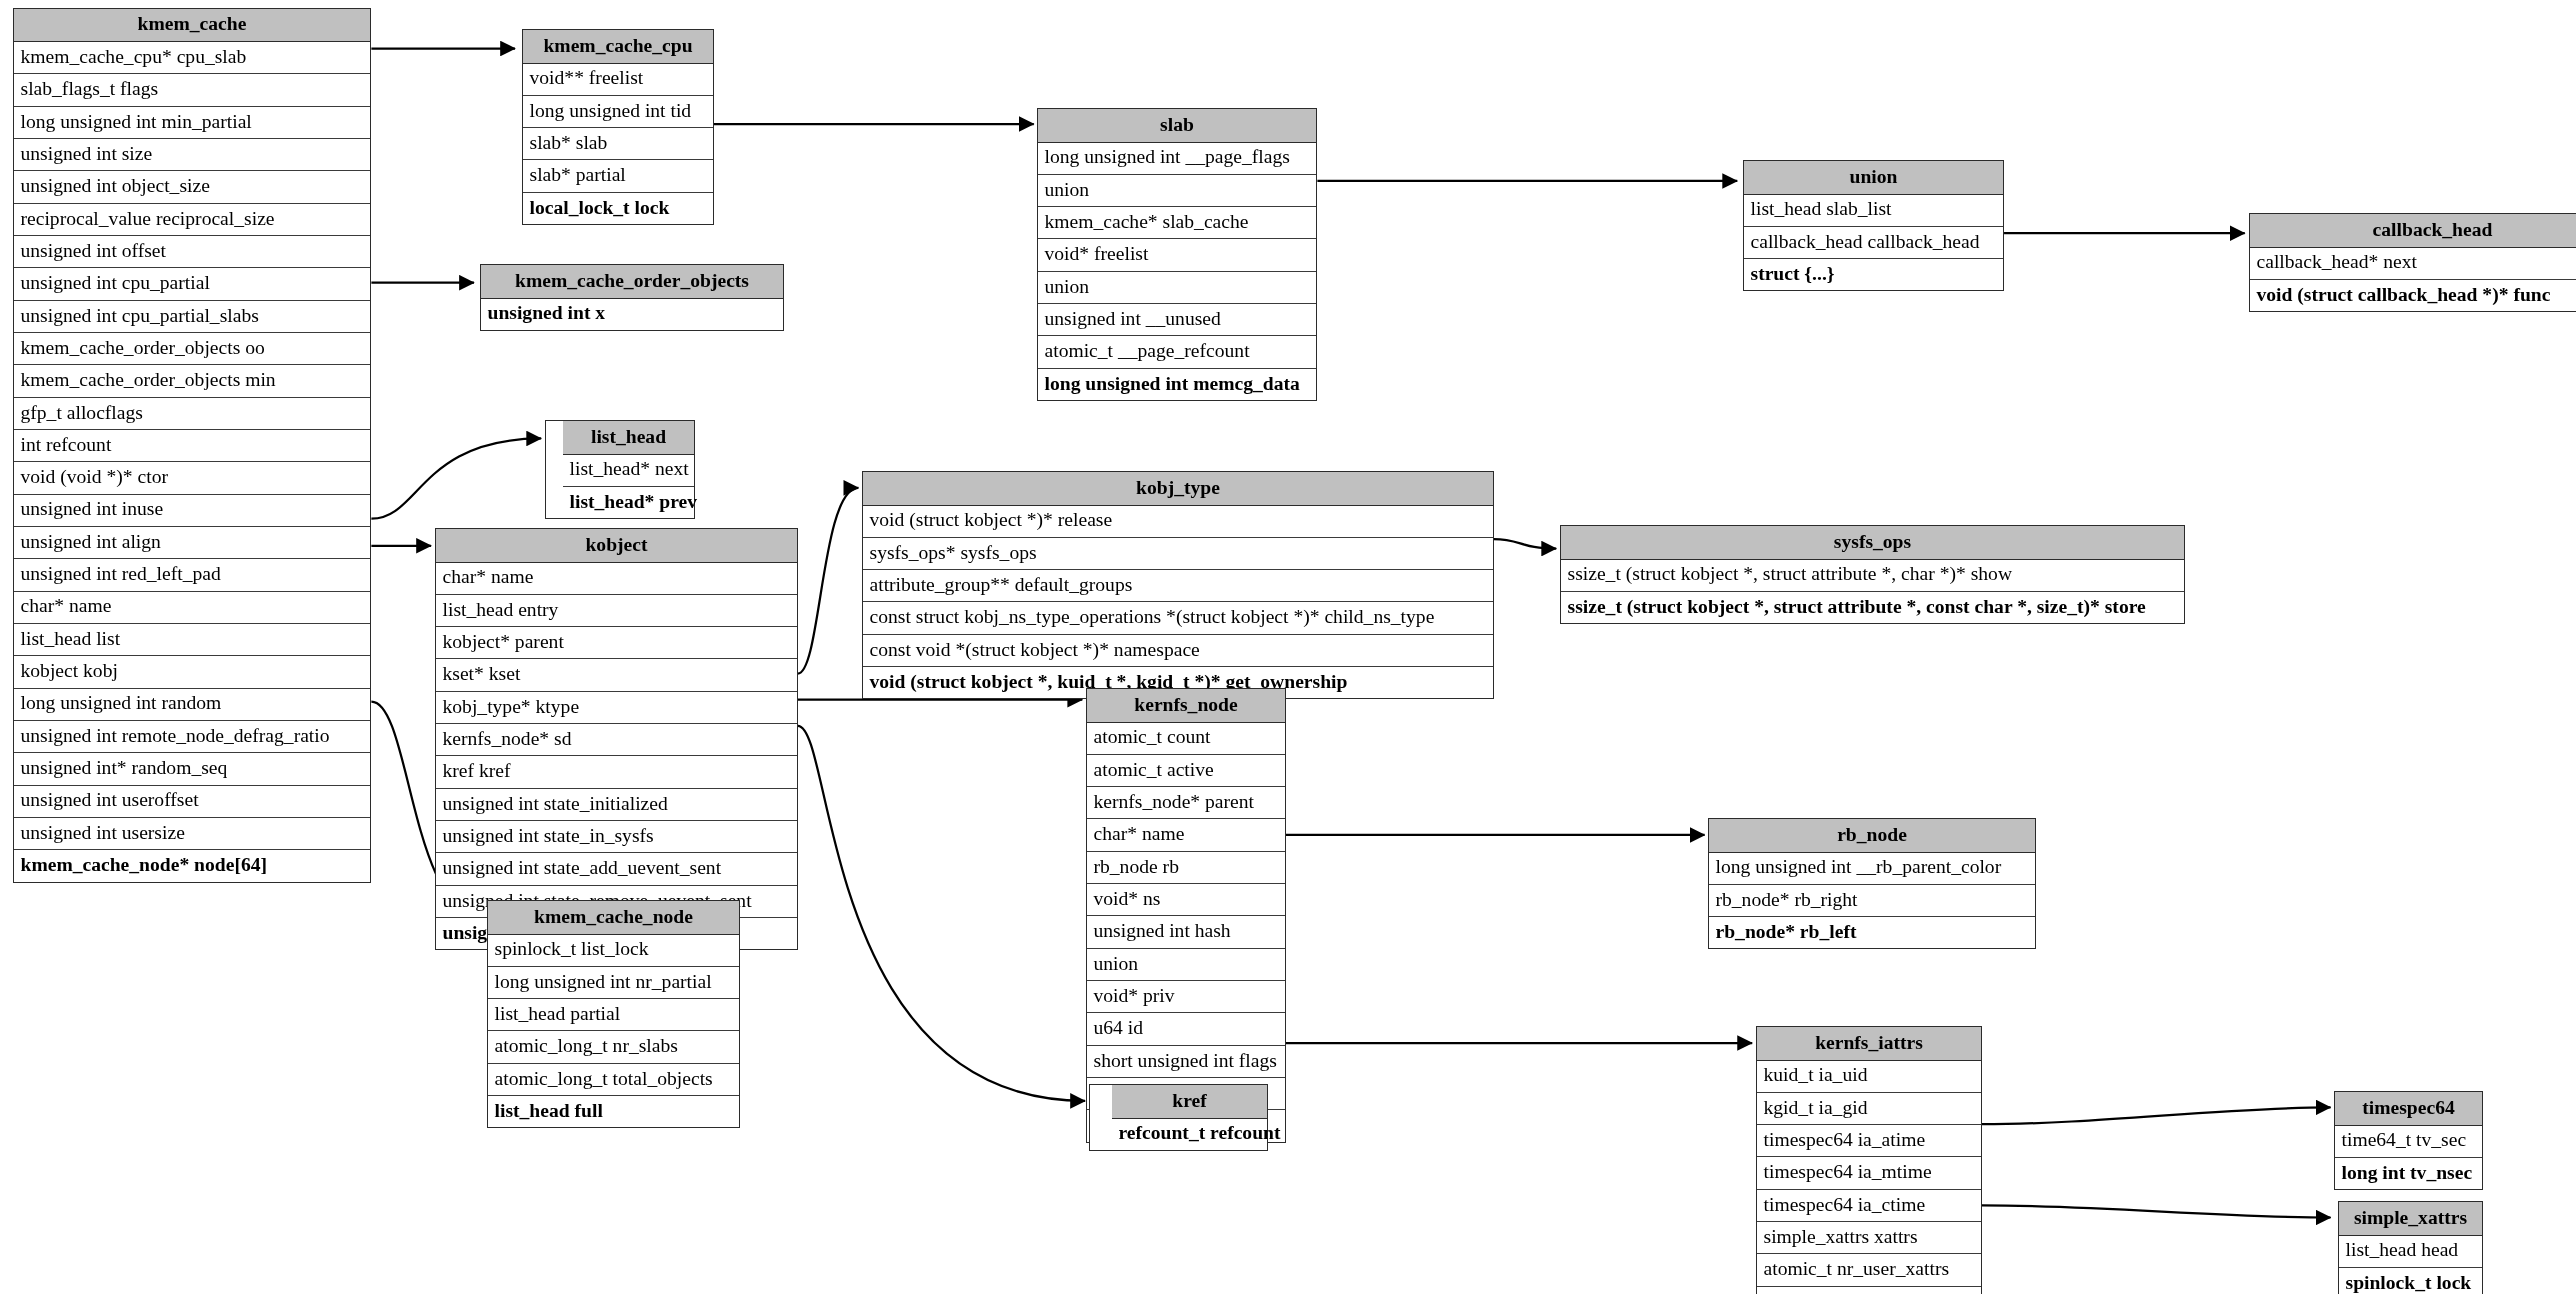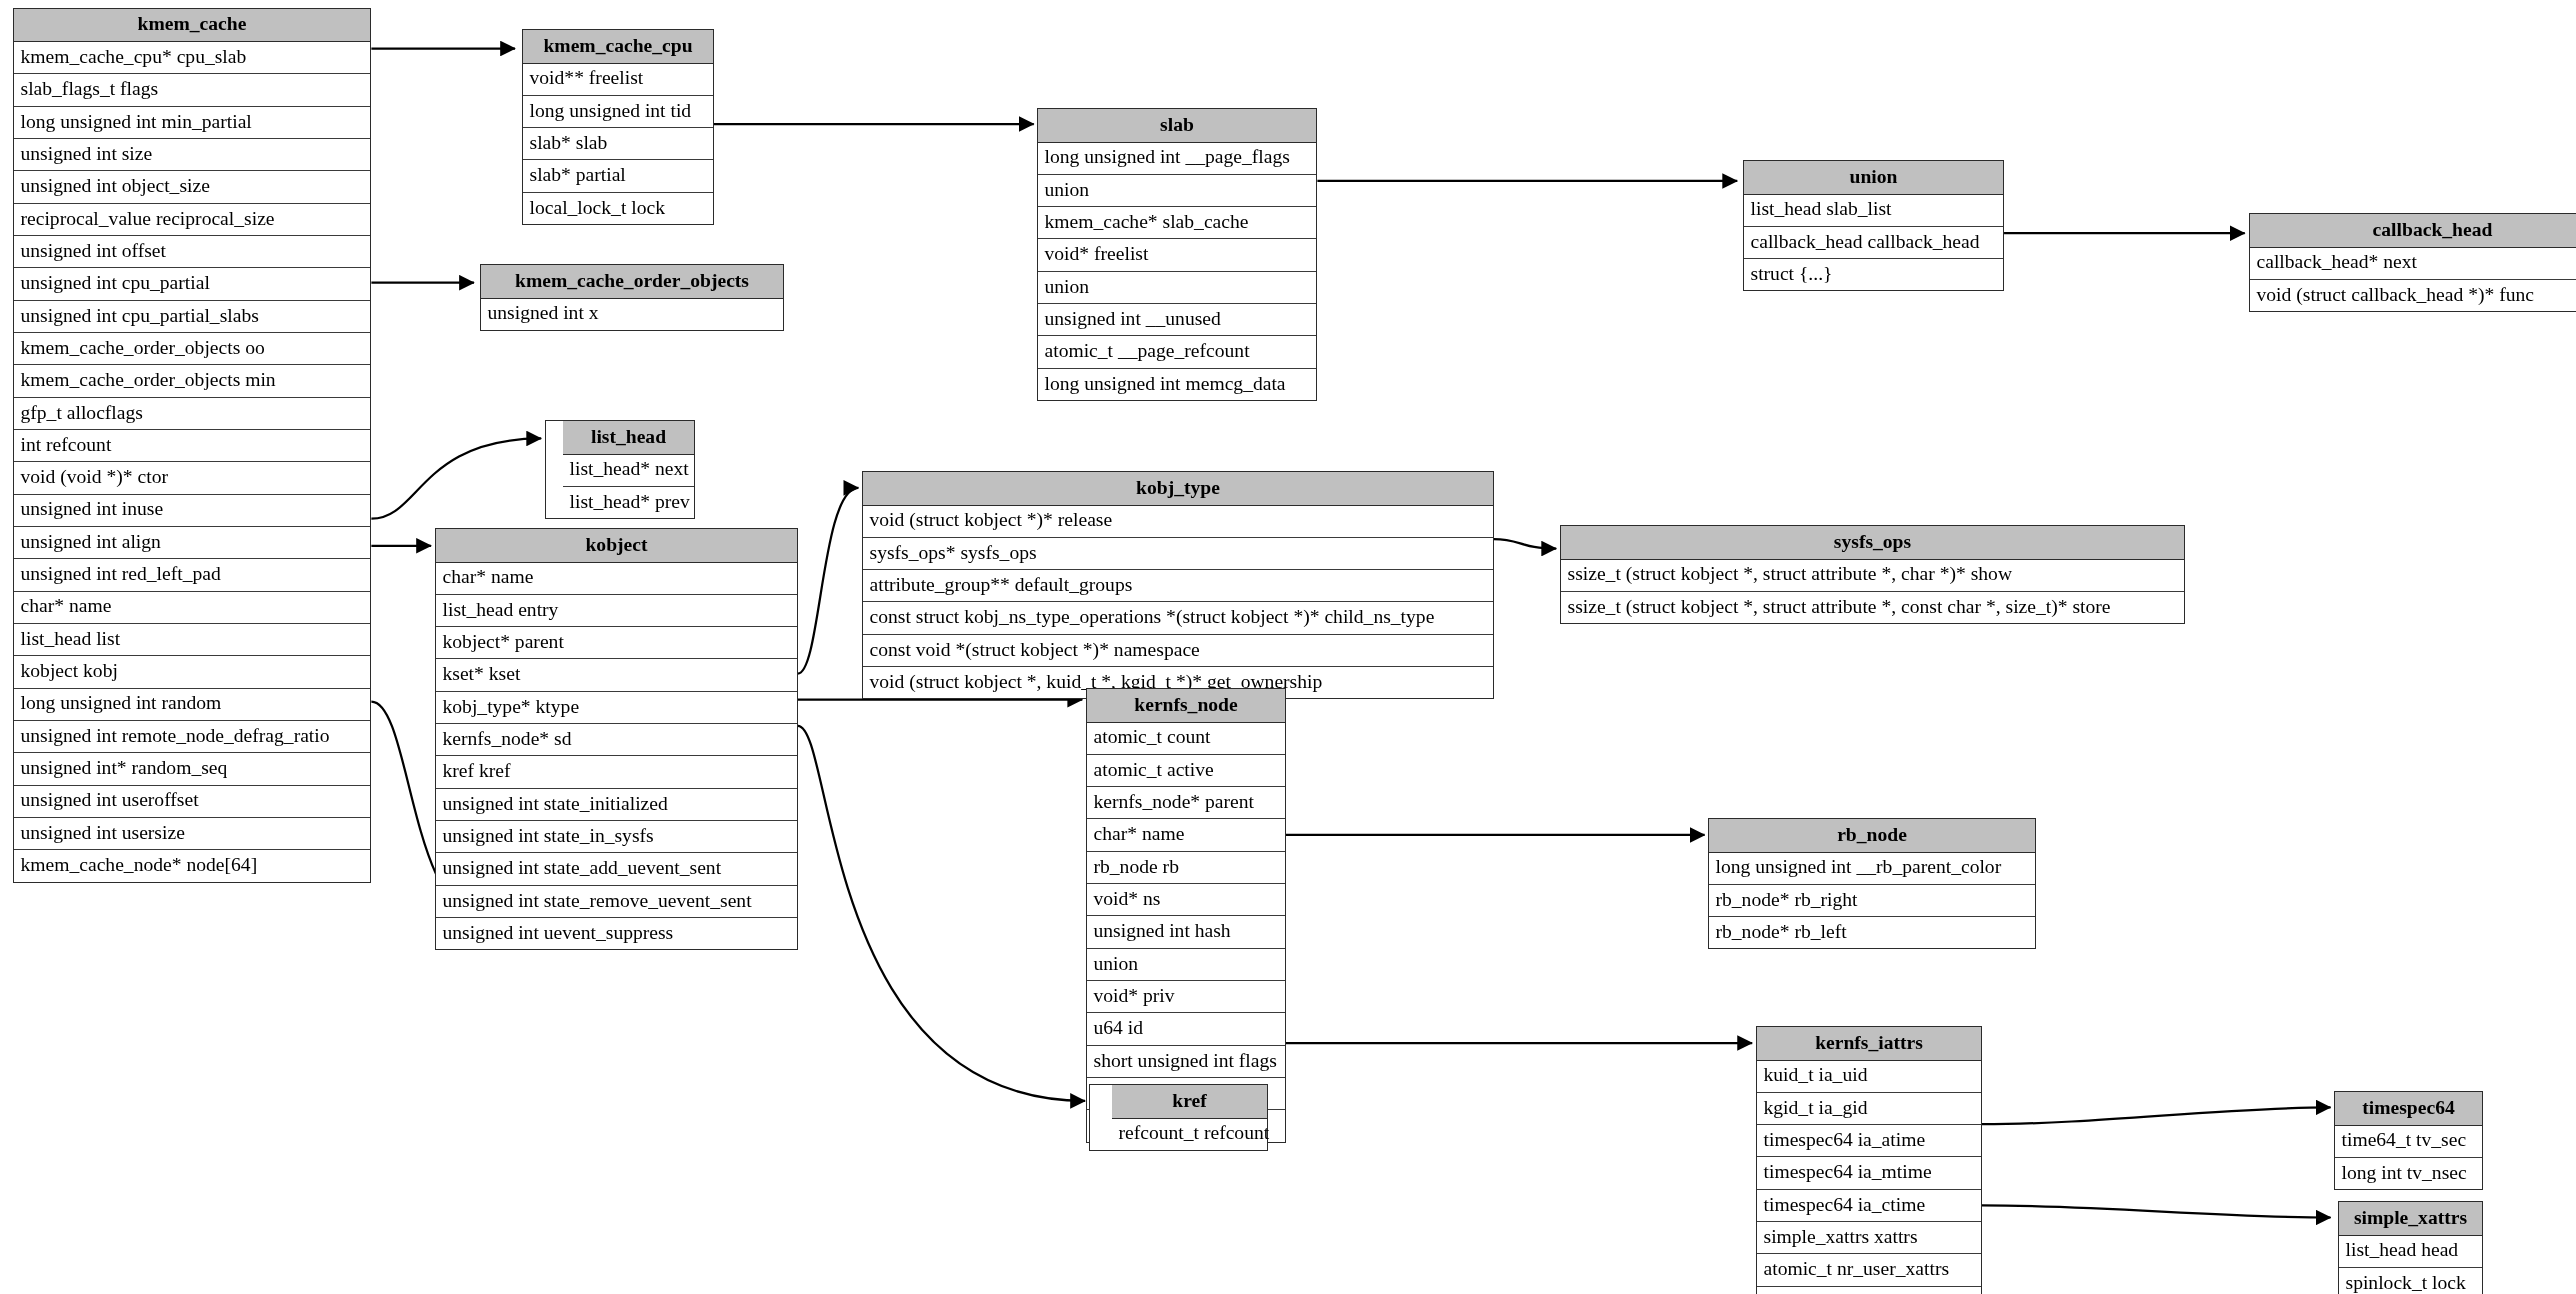--- a/index.html
+++ b/index.html
@@ -46,20 +46,21 @@
     border-bottom: 1px solid #3a3a3a;
     font-size: 19.6px;
     line-height: 1.36;
     padding: 1.9px 5.6px 2.8px 6.5px;
     white-space: nowrap;
     text-align: left;
     color: #000;
   }
   .node .field:last-child {
     border-bottom: none;
+    font-weight: bold;
   }
 </style>
 </head>
 <body>
 
 <div id="canvas">
 
   <svg class="edges" viewBox="0 0 2761 1387">
     <defs>
       <marker id="arrow" viewBox="0 0 10 10" refX="9.5" refY="5" markerWidth="7" markerHeight="7" orient="auto-start-reverse">
@@ -226,20 +227,29 @@
     <div class="field">kernfs_iattrs* iattr</div>
   </div>
 
   <div class="node" style="left:1708px; top:818px; width:328px;">
     <div class="title">rb_node</div>
     <div class="field">long unsigned int __rb_parent_color</div>
     <div class="field">rb_node* rb_right</div>
     <div class="field">rb_node* rb_left</div>
   </div>
 
+  <div class="node" style="left:487px; top:900px; width:253px;">
+    <div class="title">kmem_cache_node</div>
+    <div class="field">spinlock_t list_lock</div>
+    <div class="field">long unsigned int nr_partial</div>
+    <div class="field">list_head partial</div>
+    <div class="field">atomic_long_t nr_slabs</div>
+    <div class="field">atomic_long_t total_objects</div>
+    <div class="field">list_head full</div>
+  </div>
 
   <div class="node" style="left:1089px; top:1084px; width:179px;padding-left:22px;">
     <div class="title">kref</div>
     <div class="field">refcount_t refcount</div>
   </div>
 
   <div class="node" style="left:1756px; top:1026px; width:226px;">
     <div class="title">kernfs_iattrs</div>
     <div class="field">kuid_t ia_uid</div>
     <div class="field">kgid_t ia_gid</div>

